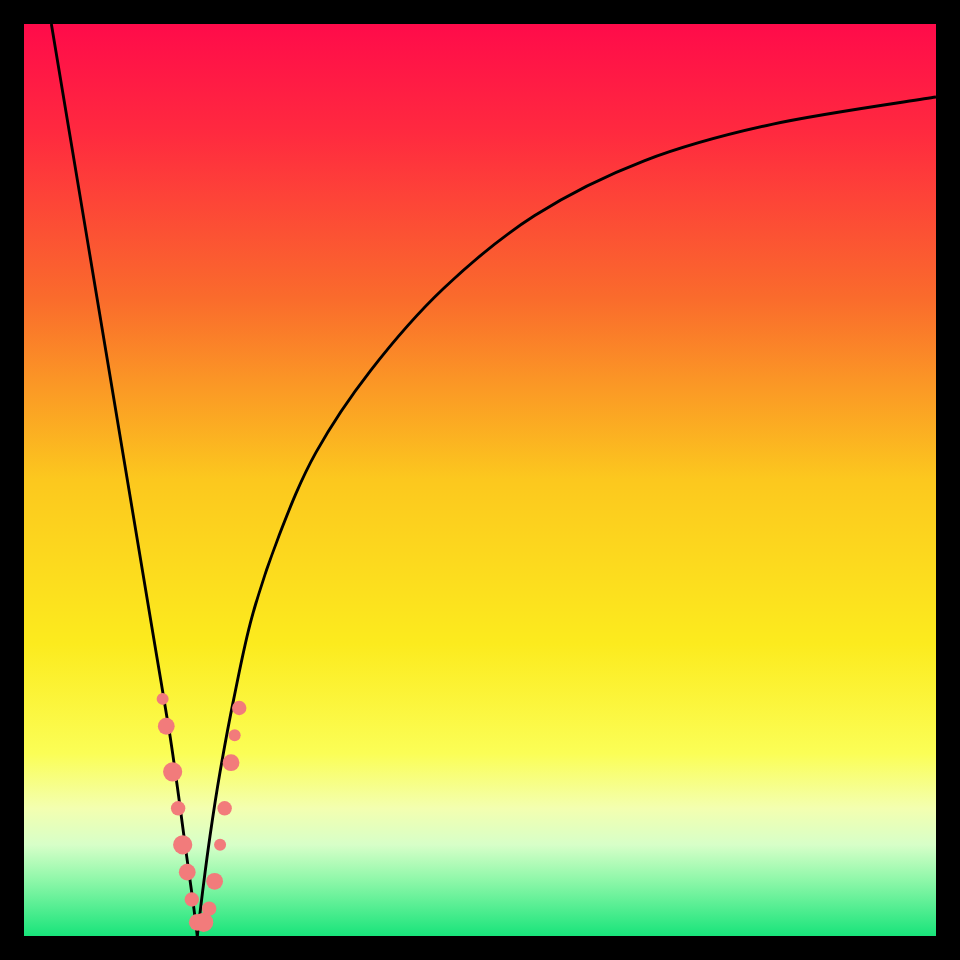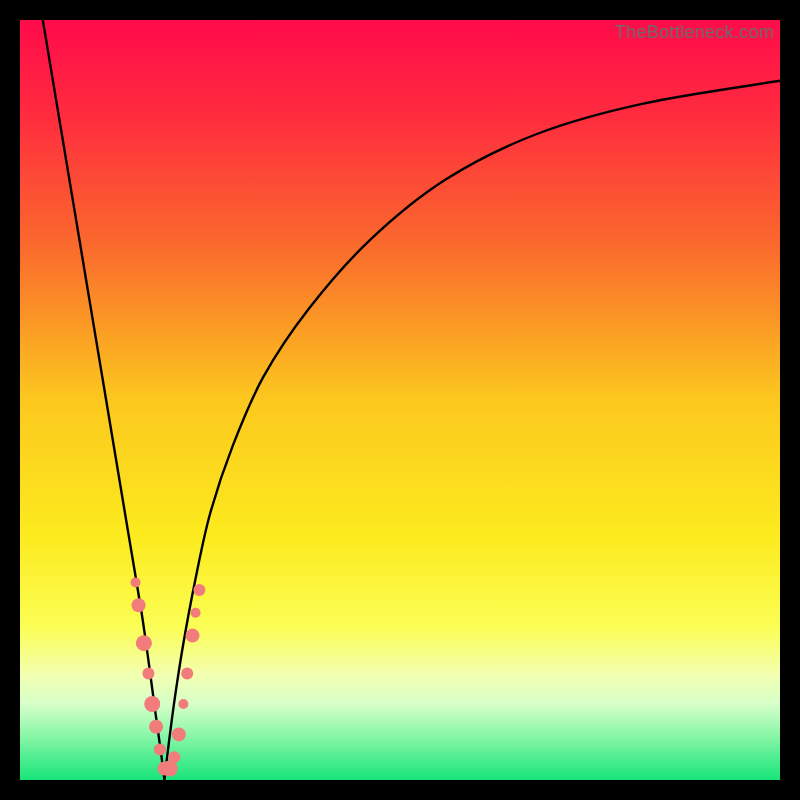--- a/index.html
+++ b/index.html
@@ -41,14 +41,13 @@
         <circle cx="149.72" cy="748.6" r="8" fill="#f27b7b"></circle>
         <circle cx="154.28" cy="737.2" r="6" fill="#f27b7b"></circle>
         <circle cx="158.84" cy="714.4" r="7" fill="#f27b7b"></circle>
         <circle cx="163.4" cy="684" r="5" fill="#f27b7b"></circle>
         <circle cx="167.2" cy="653.6" r="6" fill="#f27b7b"></circle>
         <circle cx="172.51999999999998" cy="615.6" r="7" fill="#f27b7b"></circle>
         <circle cx="175.56" cy="592.8" r="5" fill="#f27b7b"></circle>
         <circle cx="179.36" cy="570" r="6" fill="#f27b7b"></circle>
       </g>
   </svg>
-  <div class="watermark">TheBottleneck.com</div>
 </div>
 
 </body></html>

